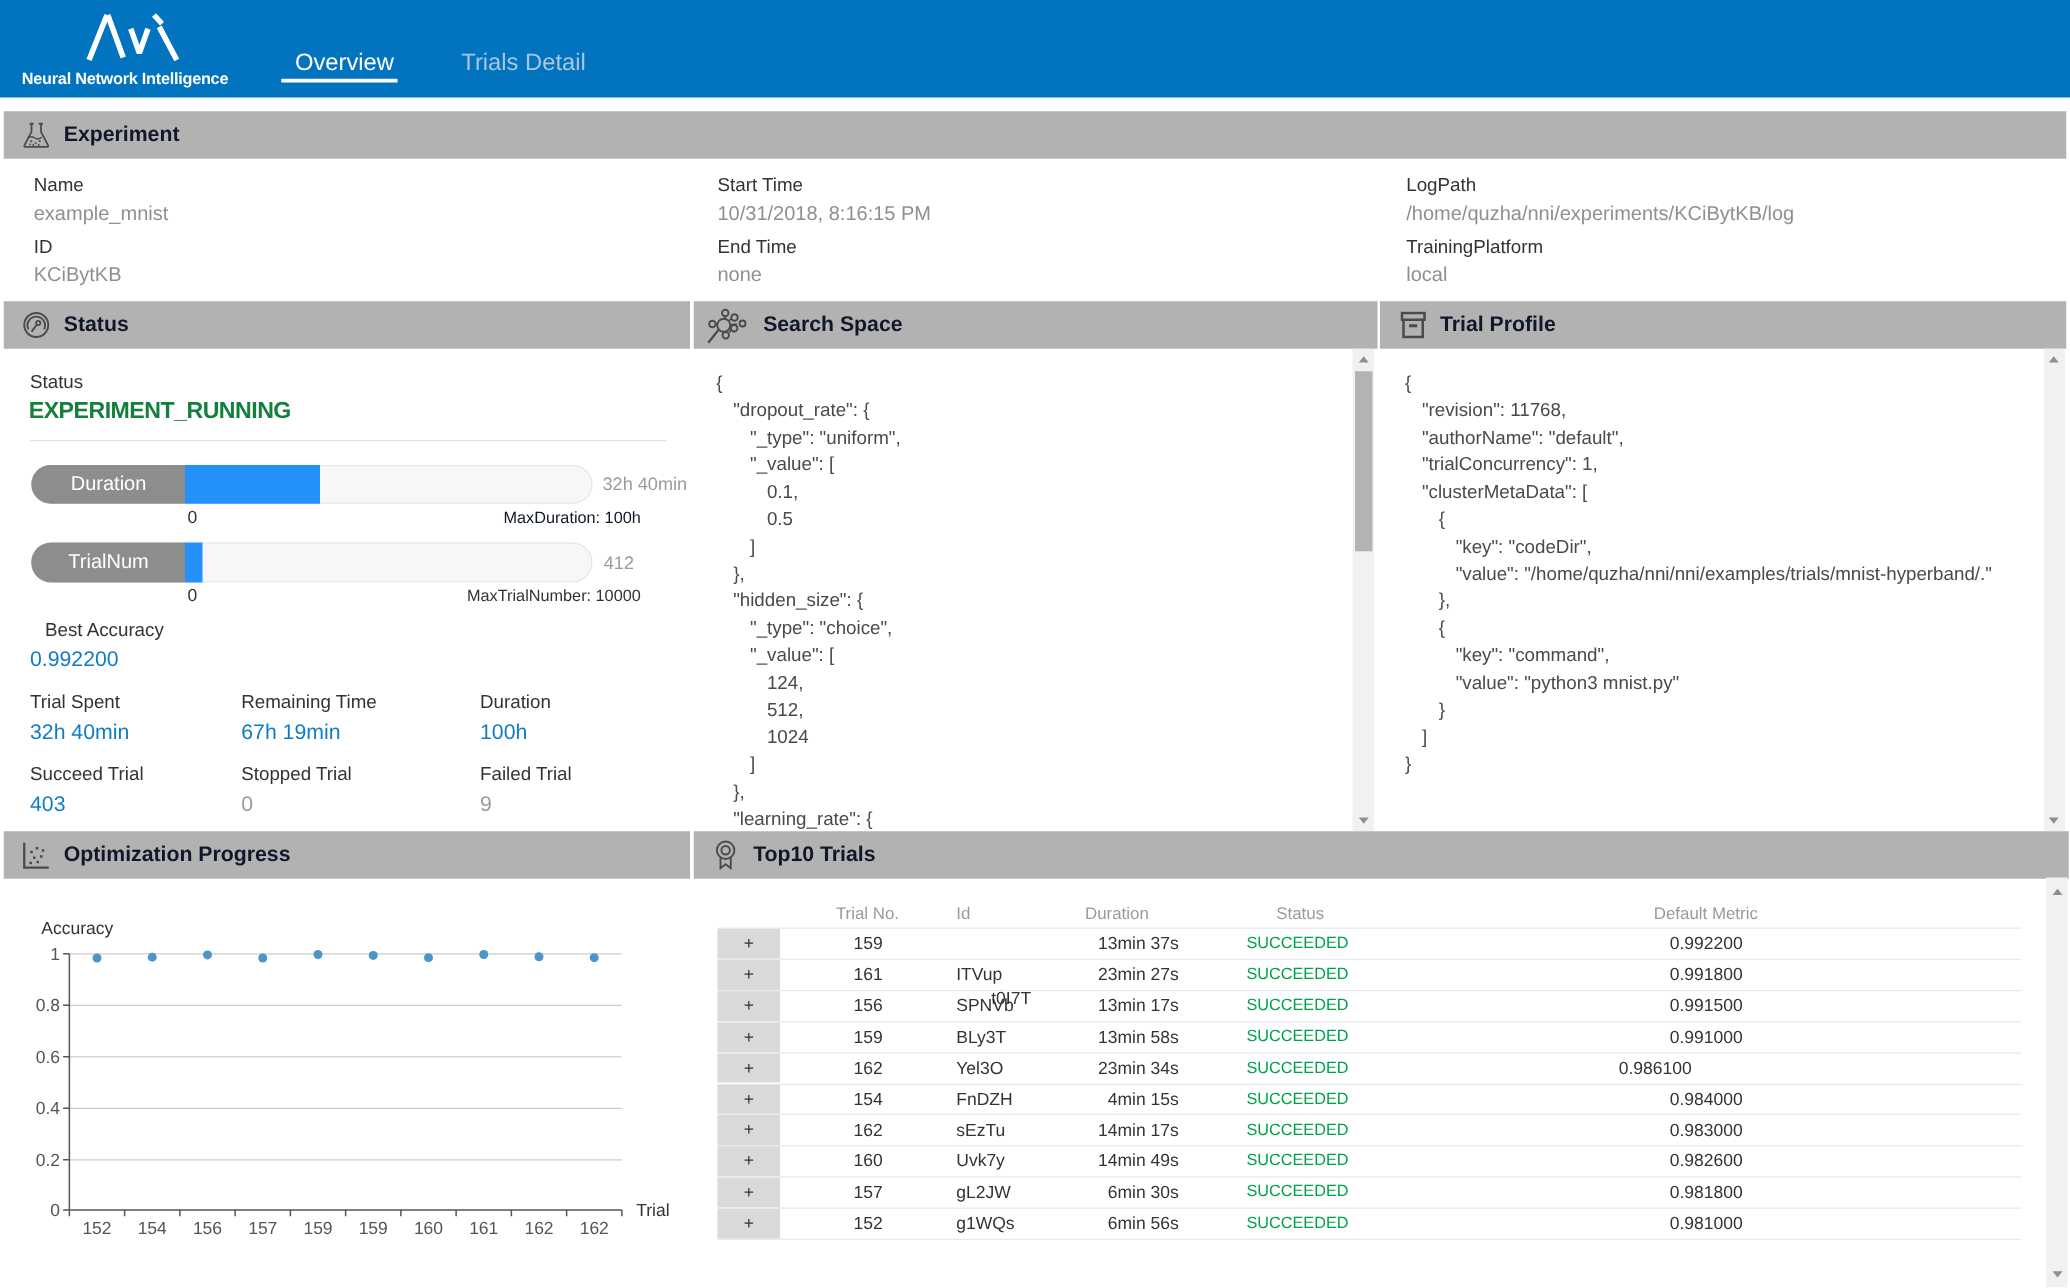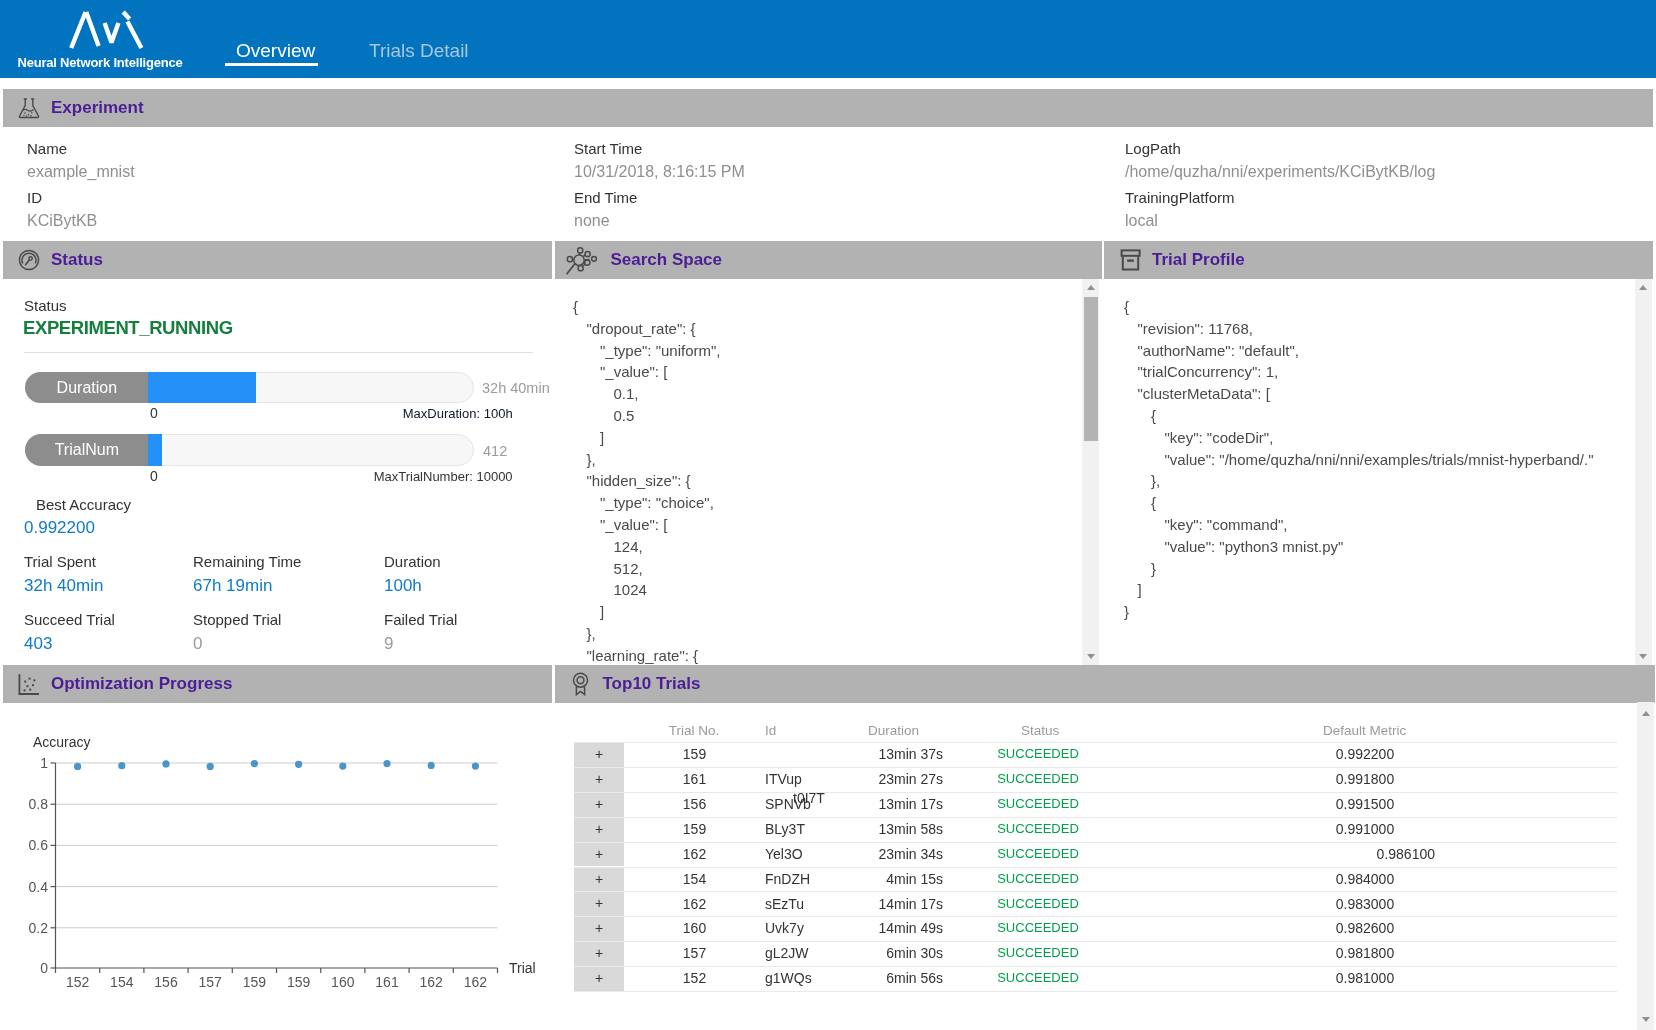--- a/index.html
+++ b/index.html
@@ -1,21 +1,21 @@
 <!DOCTYPE html>
 <html><head>
 <meta charset="utf-8">
 <style>
   * { margin:0; padding:0; box-sizing:border-box; }
   html,body { width:1656px; height:1030px; overflow:hidden; background:#fff;
     font-family:"Liberation Sans", sans-serif; }
   .abs { position:absolute; }
   #page { position:relative; width:1656px; height:1030px; }
   .bar { position:absolute; background:#b2b2b2; height:38px; }
-  .bar .ttl { position:absolute; left:48px; top:9px; font-size:17px; font-weight:bold; color:#4c1d95; }
+  .bar .ttl { position:absolute; left:48px; top:9px; font-size:17px; font-weight:bold; color:#0f172a; }
   .lbl { position:absolute; font-size:15px; color:#333; white-space:nowrap; }
   .val { position:absolute; font-size:16px; color:#8f8f8f; white-space:nowrap; }
   .bluev { position:absolute; font-size:17px; color:#0f7cc7; white-space:nowrap; }
   .grayv { position:absolute; font-size:17px; color:#9b9b9b; white-space:nowrap; }
   .jline { height:21.8px; line-height:21.8px; font-size:15px; color:#4a4a4a; white-space:pre; }
   .sb { position:absolute; width:17px; background:#f1f1f1; }
   .sb .up, .sb .dn { position:absolute; left:4.5px; width:0; height:0;
     border-left:4px solid transparent; border-right:4px solid transparent; }
   .sb .up { border-bottom:5px solid #8f8f8f; }
   .sb .dn { border-top:5px solid #8f8f8f; }
@@ -318,21 +318,21 @@
   <div class="tcell" style="left:765px;top:821.0px;">BLy3T</div>
   <div class="tcell" style="left:793px;top:821.0px;width:150px;text-align:right;">13min 58s</div>
   <div class="tcell" style="left:968px;top:821.0px;width:140px;text-align:center;color:#00a14c;font-size:13px;">SUCCEEDED</div>
   <div class="tcell" style="left:1295px;top:821.0px;width:140px;text-align:center;">0.991000</div>
   <div class="rowline" style="top:841.6px;"></div>
   <div class="pluscell" style="top:842.6px;height:23.85px;line-height:23.85px;">+</div>
   <div class="tcell" style="left:624px;top:845.8px;width:141px;text-align:center;">162</div>
   <div class="tcell" style="left:765px;top:845.8px;">Yel3O</div>
   <div class="tcell" style="left:793px;top:845.8px;width:150px;text-align:right;">23min 34s</div>
   <div class="tcell" style="left:968px;top:845.8px;width:140px;text-align:center;color:#00a14c;font-size:13px;">SUCCEEDED</div>
-  <div class="tcell" style="left:1295px;top:845.8px;width:140px;text-align:right;">0.986100</div>
+  <div class="tcell" style="left:1295px;top:845.8px;width:140px;text-align:left;">0.986100</div>
   <div class="rowline" style="top:866.5px;"></div>
   <div class="pluscell" style="top:867.5px;height:23.85px;line-height:23.85px;">+</div>
   <div class="tcell" style="left:624px;top:870.7px;width:141px;text-align:center;">154</div>
   <div class="tcell" style="left:765px;top:870.7px;">FnDZH</div>
   <div class="tcell" style="left:793px;top:870.7px;width:150px;text-align:right;">4min 15s</div>
   <div class="tcell" style="left:968px;top:870.7px;width:140px;text-align:center;color:#00a14c;font-size:13px;">SUCCEEDED</div>
   <div class="tcell" style="left:1295px;top:870.7px;width:140px;text-align:center;">0.984000</div>
   <div class="rowline" style="top:891.3px;"></div>
   <div class="pluscell" style="top:892.3px;height:23.85px;line-height:23.85px;">+</div>
   <div class="tcell" style="left:624px;top:895.5px;width:141px;text-align:center;">162</div>

